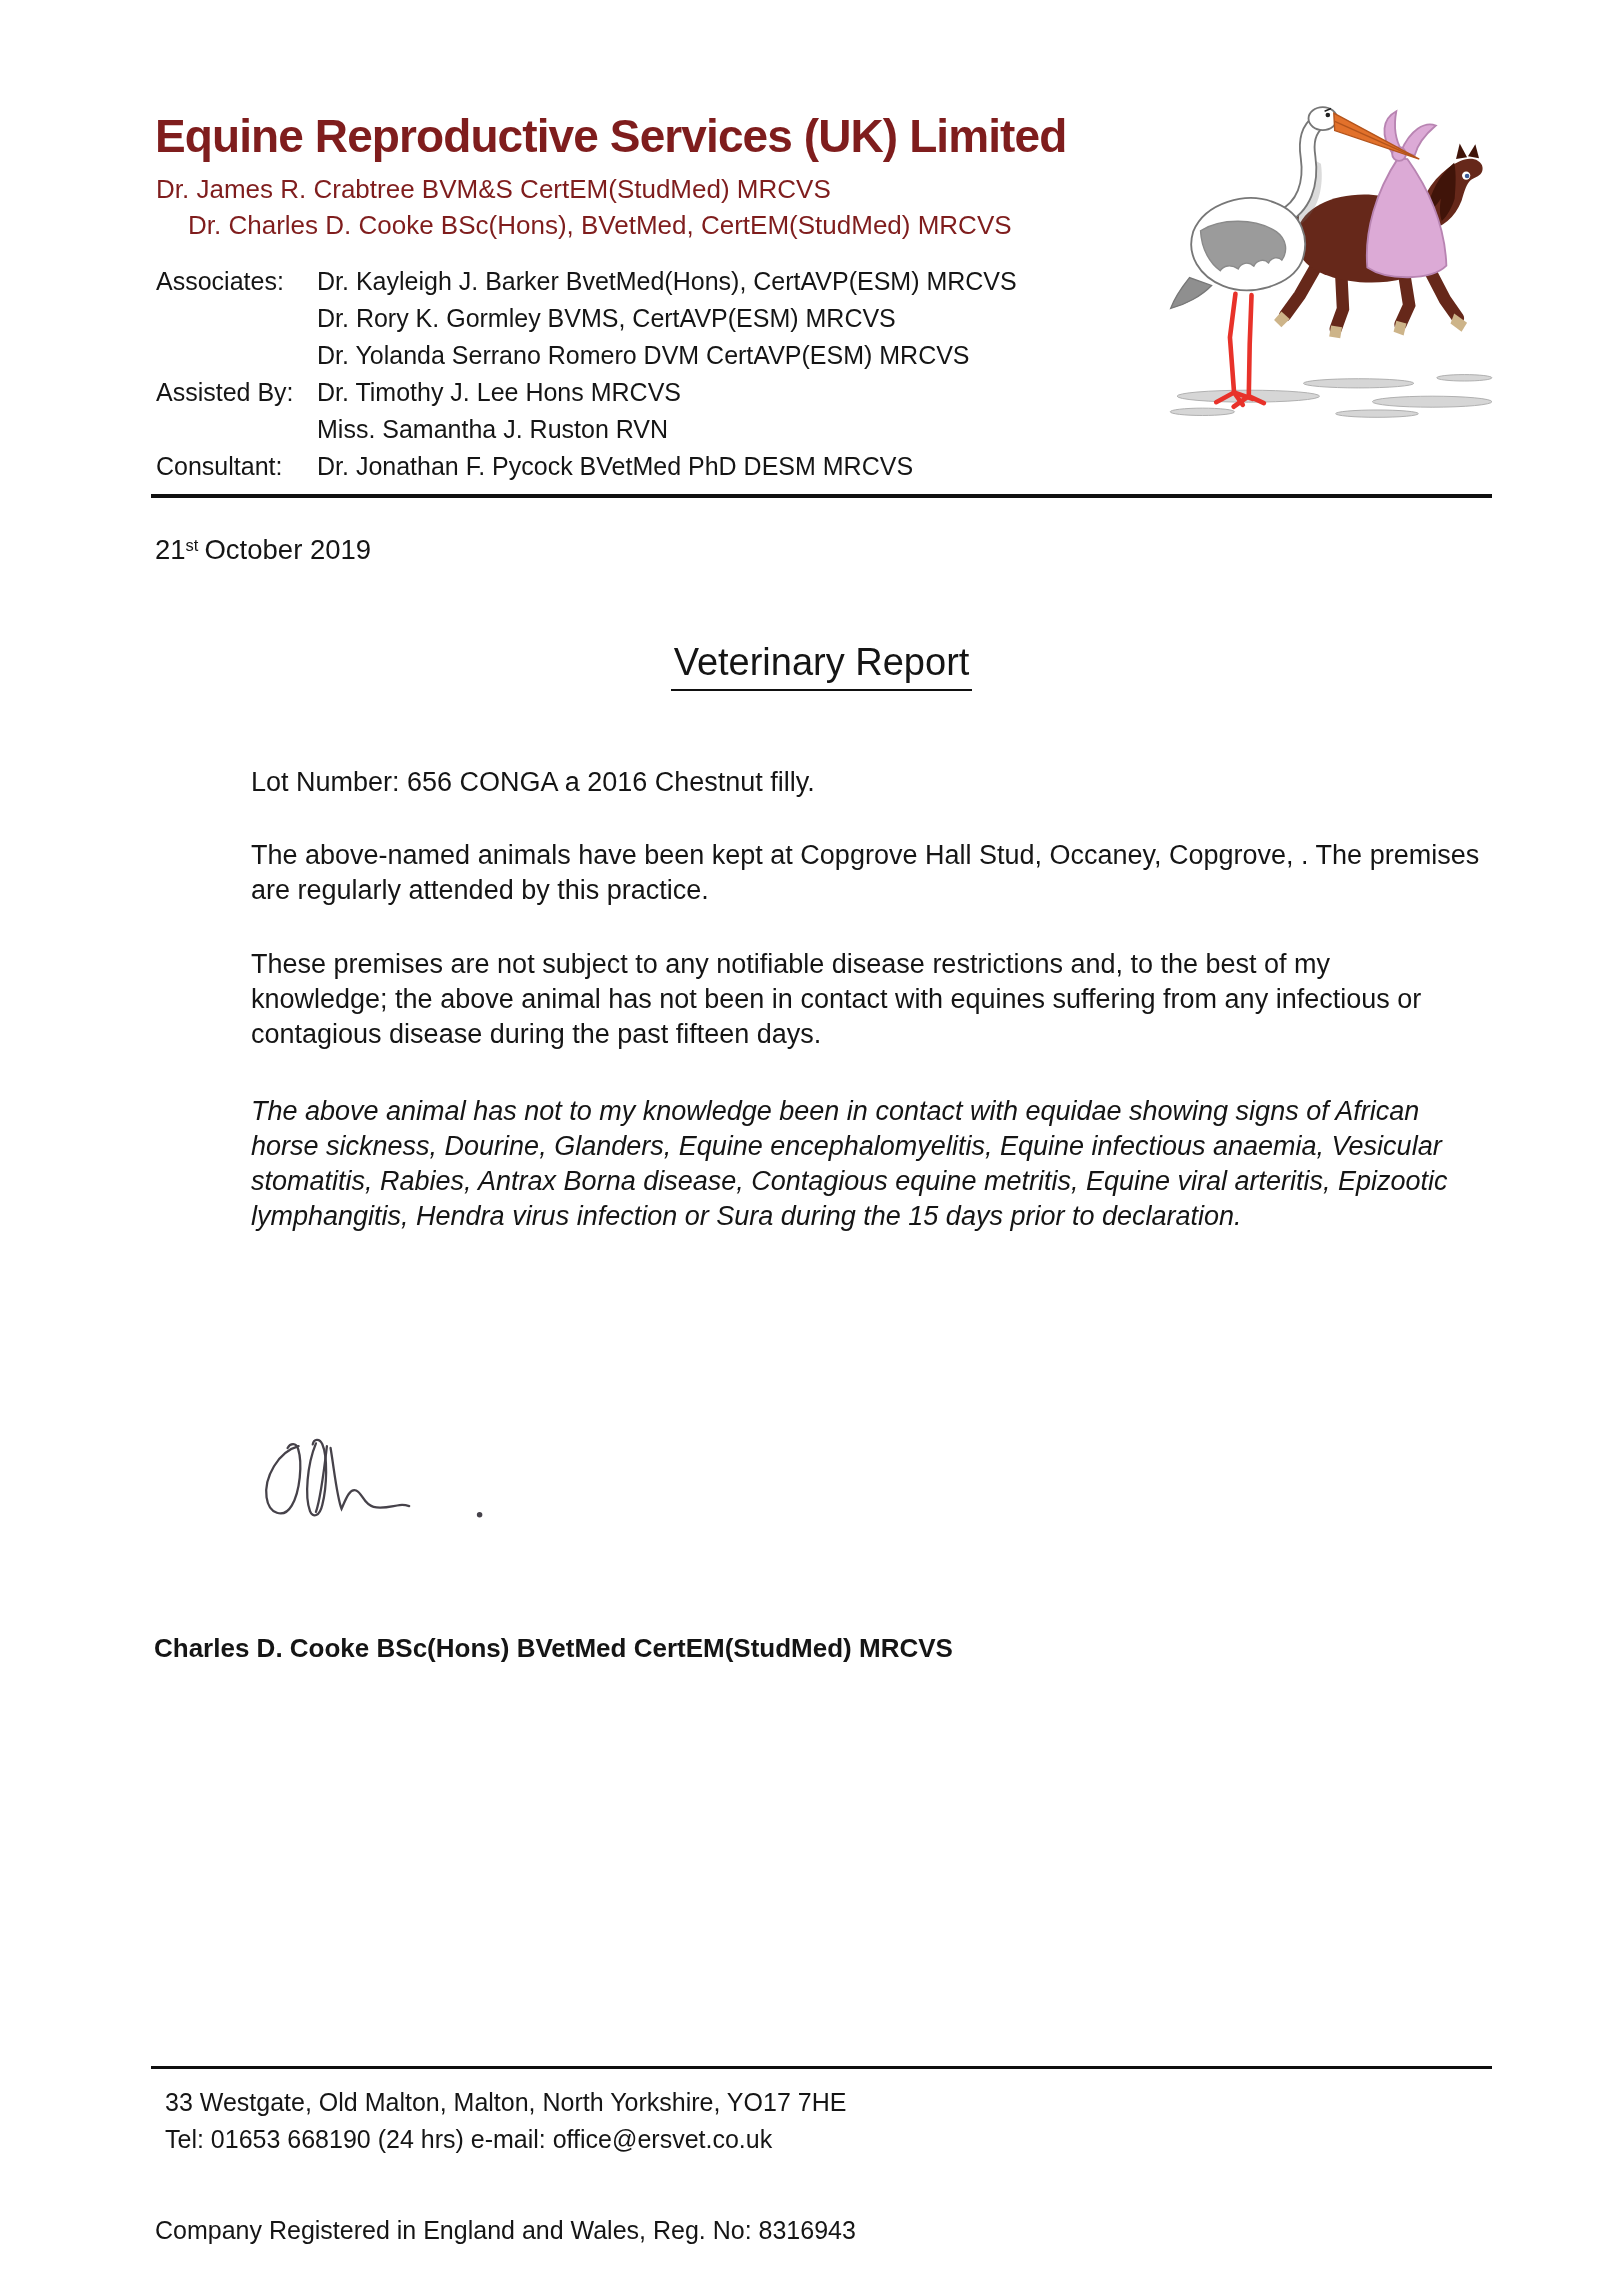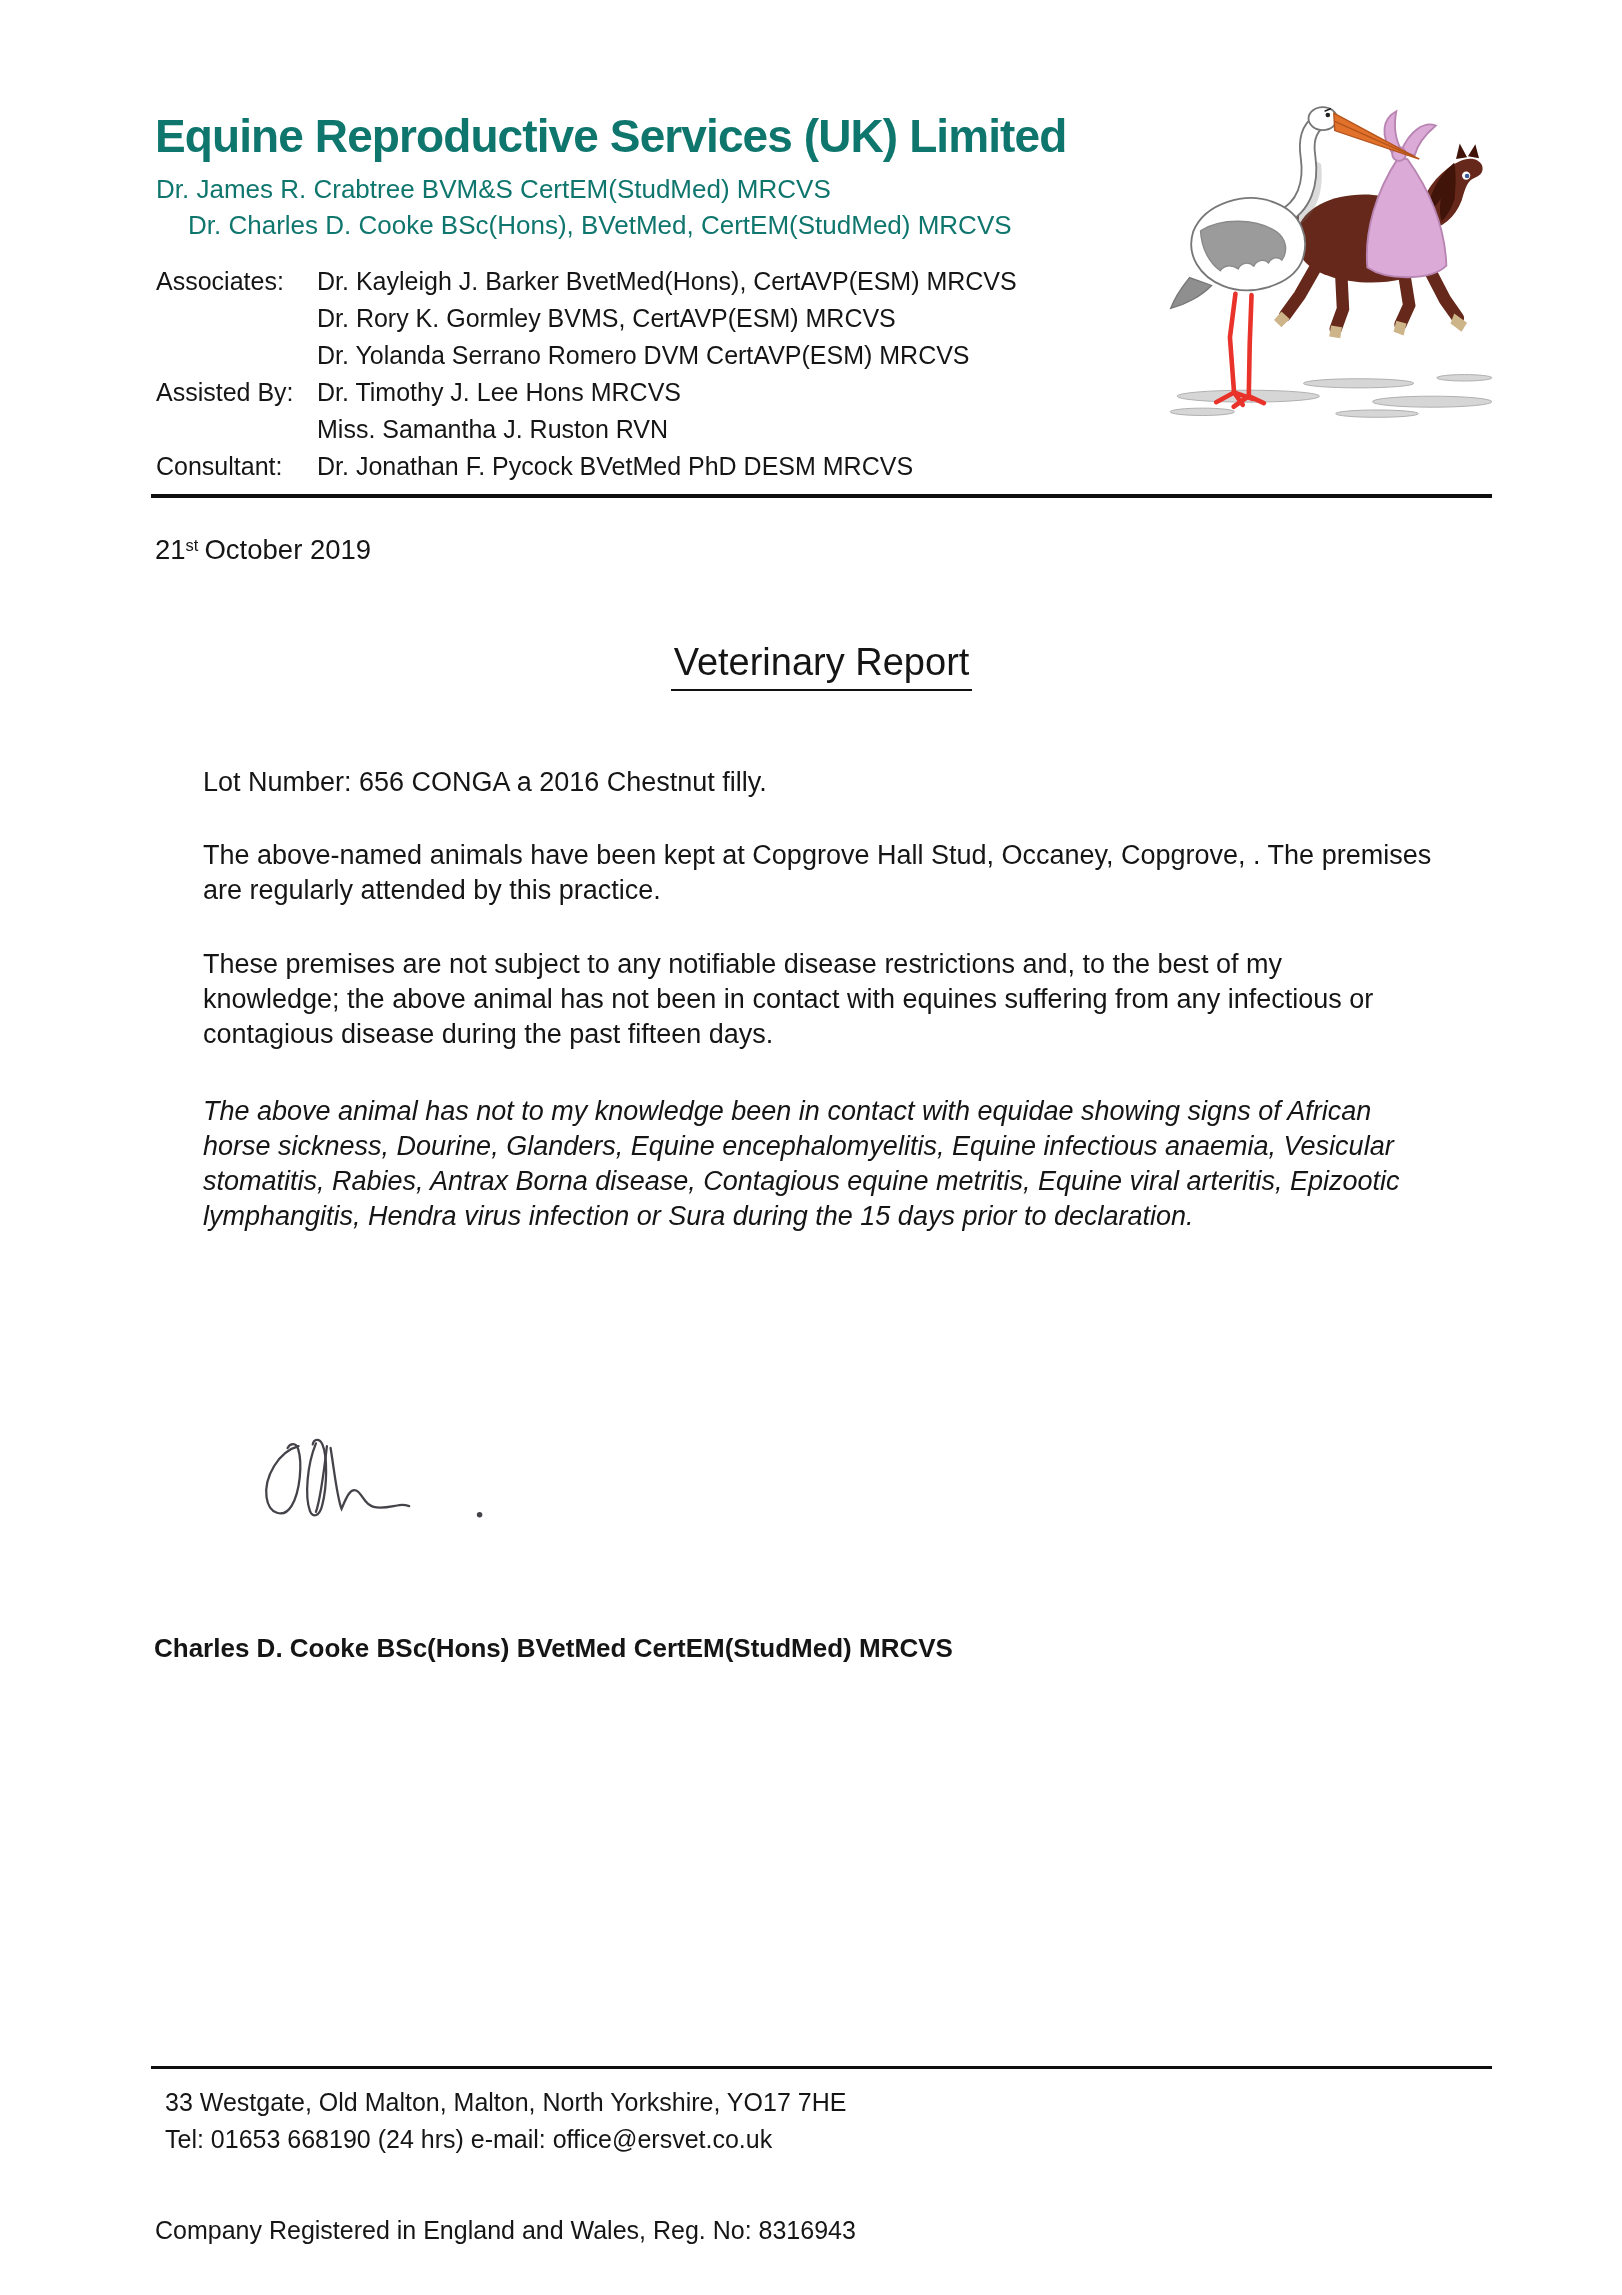--- a/index.html
+++ b/index.html
@@ -5,42 +5,42 @@
   html,body{margin:0;padding:0;background:#e8e8e8;}
   .page{
     position:relative;
     width:1623px;height:2295px;
     background:#ffffff;
     font-family:"Liberation Sans", sans-serif;
     color:#151515;
     overflow:hidden;
   }
   .abs{position:absolute;}
-  .navy{color:#0f766e;}
+  .navy{color:#7f1d1d;}
   .title{
     left:155px;top:109px;
     font-size:46px;font-weight:bold;letter-spacing:-0.9px;
     white-space:nowrap;
   }
   .sub1{left:156px;top:174px;font-size:26px;white-space:nowrap;}
   .sub2{left:156px;top:210px;font-size:26px;white-space:nowrap;margin-left:32px;}
   .staff{left:156px;top:263px;font-size:25px;line-height:37px;}
   .staff-row{display:grid;grid-template-columns:161px auto;white-space:nowrap;}
   .rule{background:#0f0f0f;height:3.7px;left:151px;width:1341px;}
   .rule-1{top:494px;}
   .rule-2{top:2066px;height:3.2px;}
   .date{left:155px;top:534px;font-size:27.5px;white-space:nowrap;}
   .date sup{font-size:16.5px;vertical-align:8.3px;}
   .date .rest{margin-left:0.22em;}
   .report-title-wrap{left:151px;top:641px;width:1341px;text-align:center;}
   .report-title{
     display:inline-block;font-size:38px;
     border-bottom:2.8px solid #111;padding:0 2.8px 4.6px 2.8px;
   }
-  .body-par{font-size:27px;line-height:35px;white-space:nowrap;}
+  .body-par{font-size:27px;line-height:35px;white-space:nowrap;margin-left:48px;}
   .p1{left:203px;top:765px;}
   .p2{left:203px;top:838px;}
   .p3{left:203px;top:947px;}
   .p4{left:203px;top:1094px;font-style:italic;}
   .sig-name{left:154px;top:1633px;font-size:26px;font-weight:bold;white-space:nowrap;}
   .footer-block{left:155px;top:2084px;font-size:25px;line-height:37px;white-space:nowrap;margin-left:10px;}
   .footer-company{left:155px;top:2177px;font-size:25px;white-space:nowrap;margin-top:39px;}
   .signature{left:257px;top:1437px;}
   .logo{left:1161px;top:80px;}
 </style>

